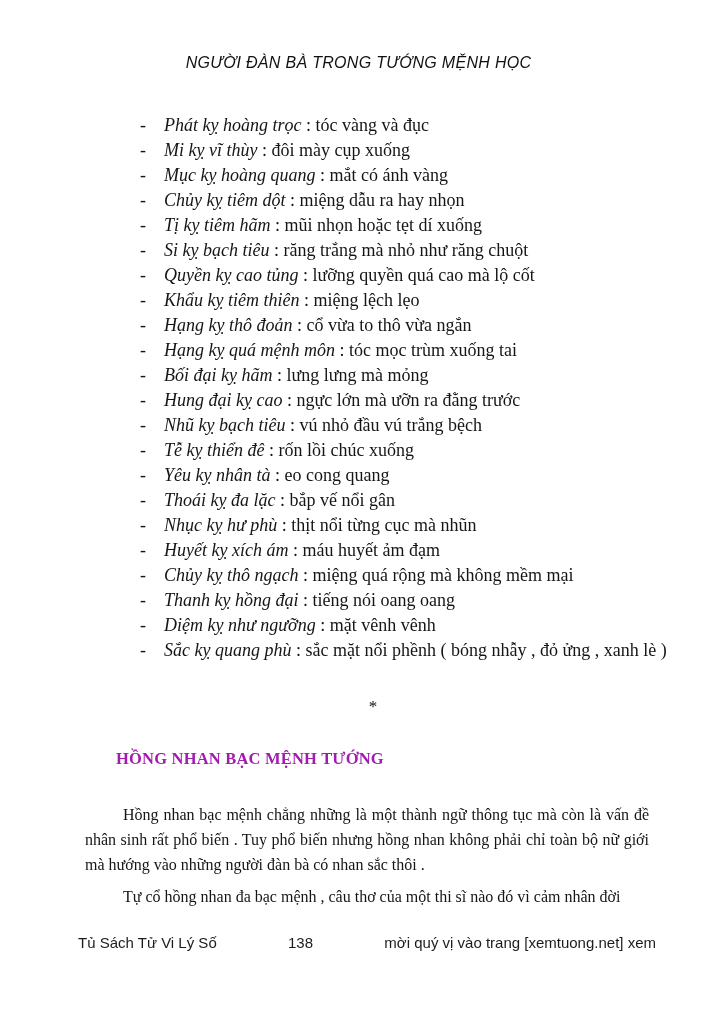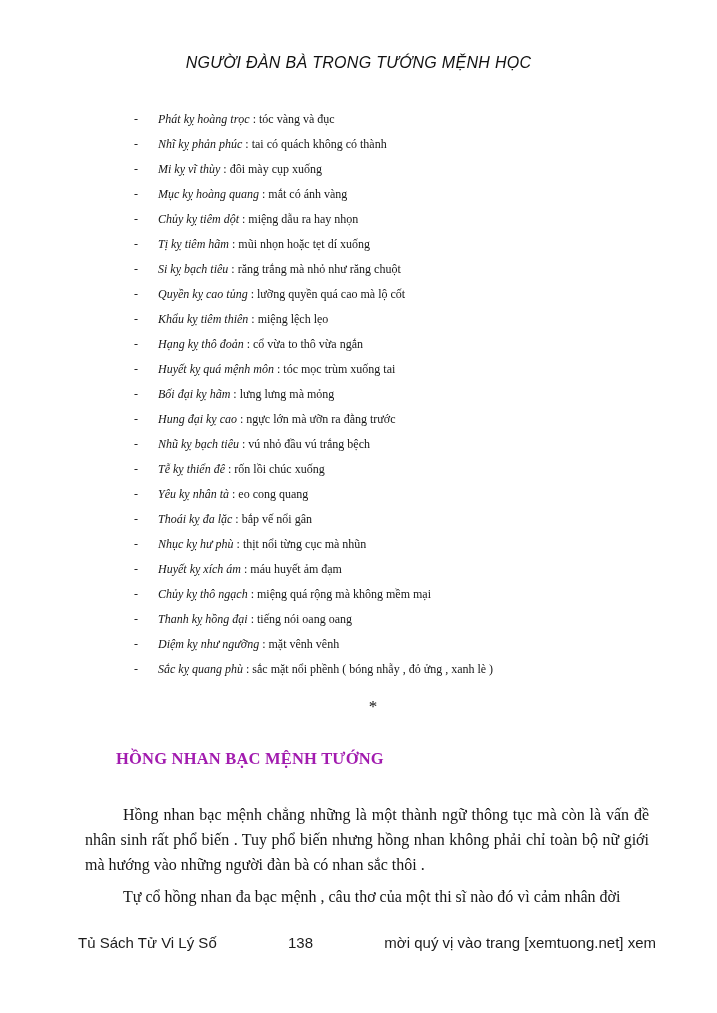--- a/index.html
+++ b/index.html
@@ -27,24 +27,24 @@
     font-weight: 500;
     font-size: 16px;
     letter-spacing: 0.3px;
     color: #111111;
   }
   .ky-list {
     position: absolute;
     top: 101px;
     left: 128px;
     right: 40px;
-    margin: 6px;
+    margin: 12px;
     padding: 0;
     list-style: none;
-    font-size: 12px;
+    font-size: 18px;
   }
   .ky-list li {
     height: 25px;
     line-height: 25px;
     white-space: nowrap;
   }
   .bullet {
     display: inline-block;
     width: 8px;
     margin-right: 16px;
@@ -106,23 +106,20 @@
 
 <div class="page">
 
   <div class="doc-title">NGƯỜI ĐÀN BÀ TRONG TƯỚNG MỆNH HỌC</div>
 
   <ul class="ky-list">
     <li>
       <span class="bullet">-</span><span class="term">Phát kỵ hoàng trọc</span><span class="sep"> : </span><span class="desc">tóc vàng và đục</span>
     </li>
 
-    <li>
-      <span class="bullet">-</span><span class="term">Nhĩ kỵ phản phúc</span><span class="sep"> : </span><span class="desc">tai có quách không có thành</span>
-    </li>
 
     <li>
       <span class="bullet">-</span><span class="term">Mi kỵ vĩ thùy</span><span class="sep"> : </span><span class="desc">đôi mày cụp xuống</span>
     </li>
 
     <li>
       <span class="bullet">-</span><span class="term">Mục kỵ hoàng quang</span><span class="sep"> : </span><span class="desc">mắt có ánh vàng</span>
     </li>
 
     <li>
@@ -143,21 +140,21 @@
 
     <li>
       <span class="bullet">-</span><span class="term">Khẩu kỵ tiêm thiên</span><span class="sep"> : </span><span class="desc">miệng lệch lẹo</span>
     </li>
 
     <li>
       <span class="bullet">-</span><span class="term">Hạng kỵ thô đoản</span><span class="sep"> : </span><span class="desc">cổ vừa to thô vừa ngắn</span>
     </li>
 
     <li>
-      <span class="bullet">-</span><span class="term">Huyết kỵ quá mệnh môn</span><span class="sep"> : </span><span class="desc">tóc mọc trùm xuống tai</span>
+      <span class="bullet">-</span><span class="term">Hạng kỵ quá mệnh môn</span><span class="sep"> : </span><span class="desc">tóc mọc trùm xuống tai</span>
     </li>
 
     <li>
       <span class="bullet">-</span><span class="term">Bối đại kỵ hãm</span><span class="sep"> : </span><span class="desc">lưng lưng mà mỏng</span>
     </li>
 
     <li>
       <span class="bullet">-</span><span class="term">Hung đại kỵ cao</span><span class="sep"> : </span><span class="desc">ngực lớn mà ưỡn ra đằng trước</span>
     </li>
 

